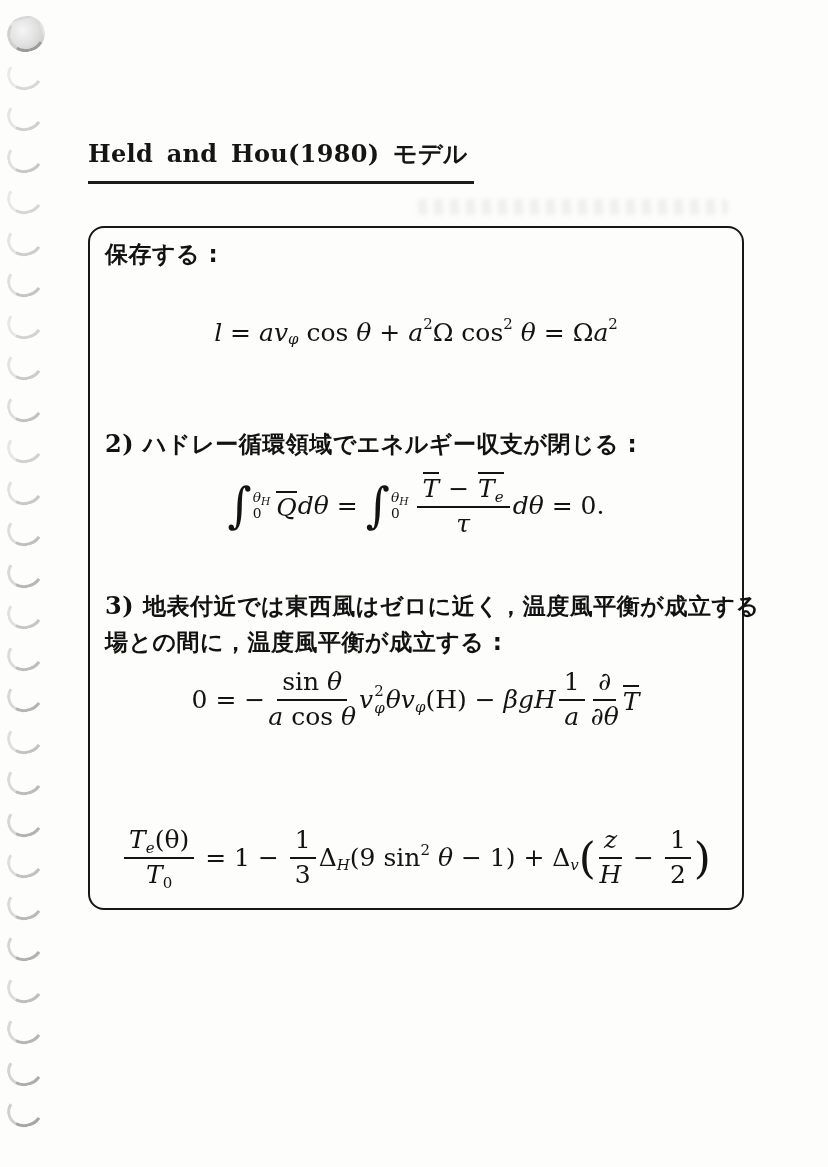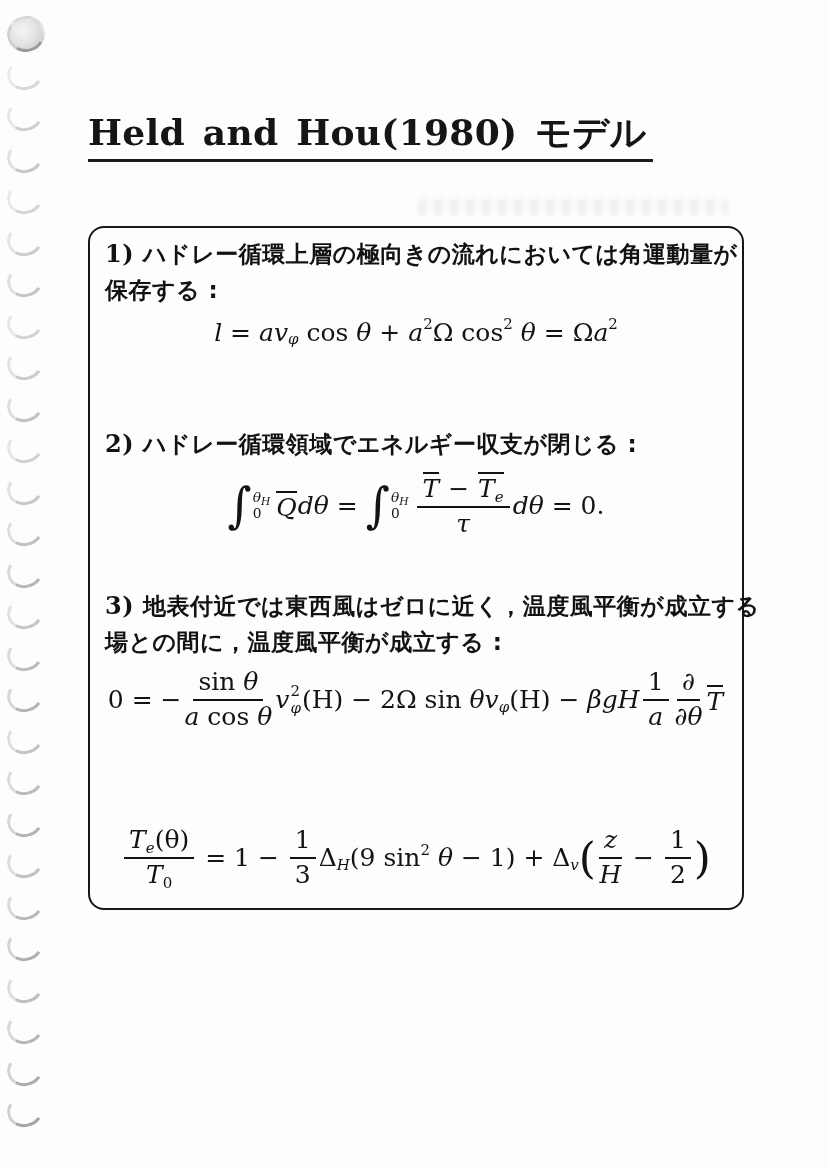--- a/index.html
+++ b/index.html
@@ -10,23 +10,23 @@
   }
   
   .holes{position:absolute;left:0;top:0;width:52px;height:1167px;}
   .hole{position:absolute;width:30px;height:26px;border:3px solid transparent;
     border-bottom-color:#9a9a9a;border-left-color:#c9c9c9;border-radius:50%;
     transform:rotate(-14deg);}
   .hole.filled{background:radial-gradient(circle at 42% 35%, #f4f4f4 0%, #dcdcdc 55%, #bfbfbf 100%);
     border-bottom-color:#8b8b8b;width:32px;height:30px;}
   
   .title{
-    position:absolute;left:88px;top:112px;
+    position:absolute;left:88px;top:134px;
     font-family:"DejaVu Serif","Liberation Serif",serif;
-    font-weight:bold;font-size:36px;color:#151515;line-height:40px;
+    font-weight:bold;font-size:24px;color:#151515;line-height:40px;
     word-spacing:5px;letter-spacing:0.3px;
     border-bottom:3px solid #1c1c1c;padding-bottom:7px;padding-right:6px;
     white-space:nowrap;
   }
   
   .smudge{position:absolute;left:418px;top:199px;width:310px;height:16px;opacity:.5;
     background:repeating-linear-gradient(90deg, rgba(60,60,60,.14) 0 9px, rgba(0,0,0,0) 9px 16px);
     filter:blur(2px);border-radius:4px;}
   
   .panel{
@@ -97,21 +97,20 @@
 
 <div class="title">
   <span>Held and Hou(1980) モデル</span>
 </div>
 
 <div class="smudge"></div>
 
 <div class="panel">
 
   <div class="item" style="top:8px">
-    <div class="jline"><span class="inum">1)</span><span>ハドレー循環上層の極向きの流れにおいては角運動量が</span></div>
     <div class="jline">保存する :</div>
   </div>
 
   <div class="eq" style="top:90px">
     <span class="it">l</span>
       <span> = </span>
       <span class="it">av</span>
       <span class="sub it">φ</span>
       <span> cos </span>
       <span class="it">θ</span>
@@ -144,21 +143,20 @@
   <div class="item" style="top:360px">
     <div class="jline"><span class="inum">3)</span><span>地表付近では東西風はゼロに近く，温度風平衡が成立する</span></div>
     <div class="jline">場との間に，温度風平衡が成立する :</div>
   </div>
 
   <div class="eq" style="top:440px">
     <span>0 = −</span>
     <span class="frac"><span class="num"><span>sin </span><span class="it">θ</span></span><span class="den"><span class="it">a</span><span> cos </span><span class="it">θ</span></span></span>
     <span class="it">v</span>
       <span class="ssk"><span>2</span><span class="it">φ</span></span>
-    <span>(H) − 2Ω sin </span>
       <span class="it">θ</span>
       <span class="it">v</span>
       <span class="sub it">φ</span>
       <span>(H) − </span>
       <span class="it">βgH</span>
     <span class="frac"><span class="num">1</span><span class="den it">a</span></span>
     <span class="frac"><span class="num it">∂</span><span class="den it">∂θ</span></span>
     <span class="ovl it">T</span>
   </div>
 

